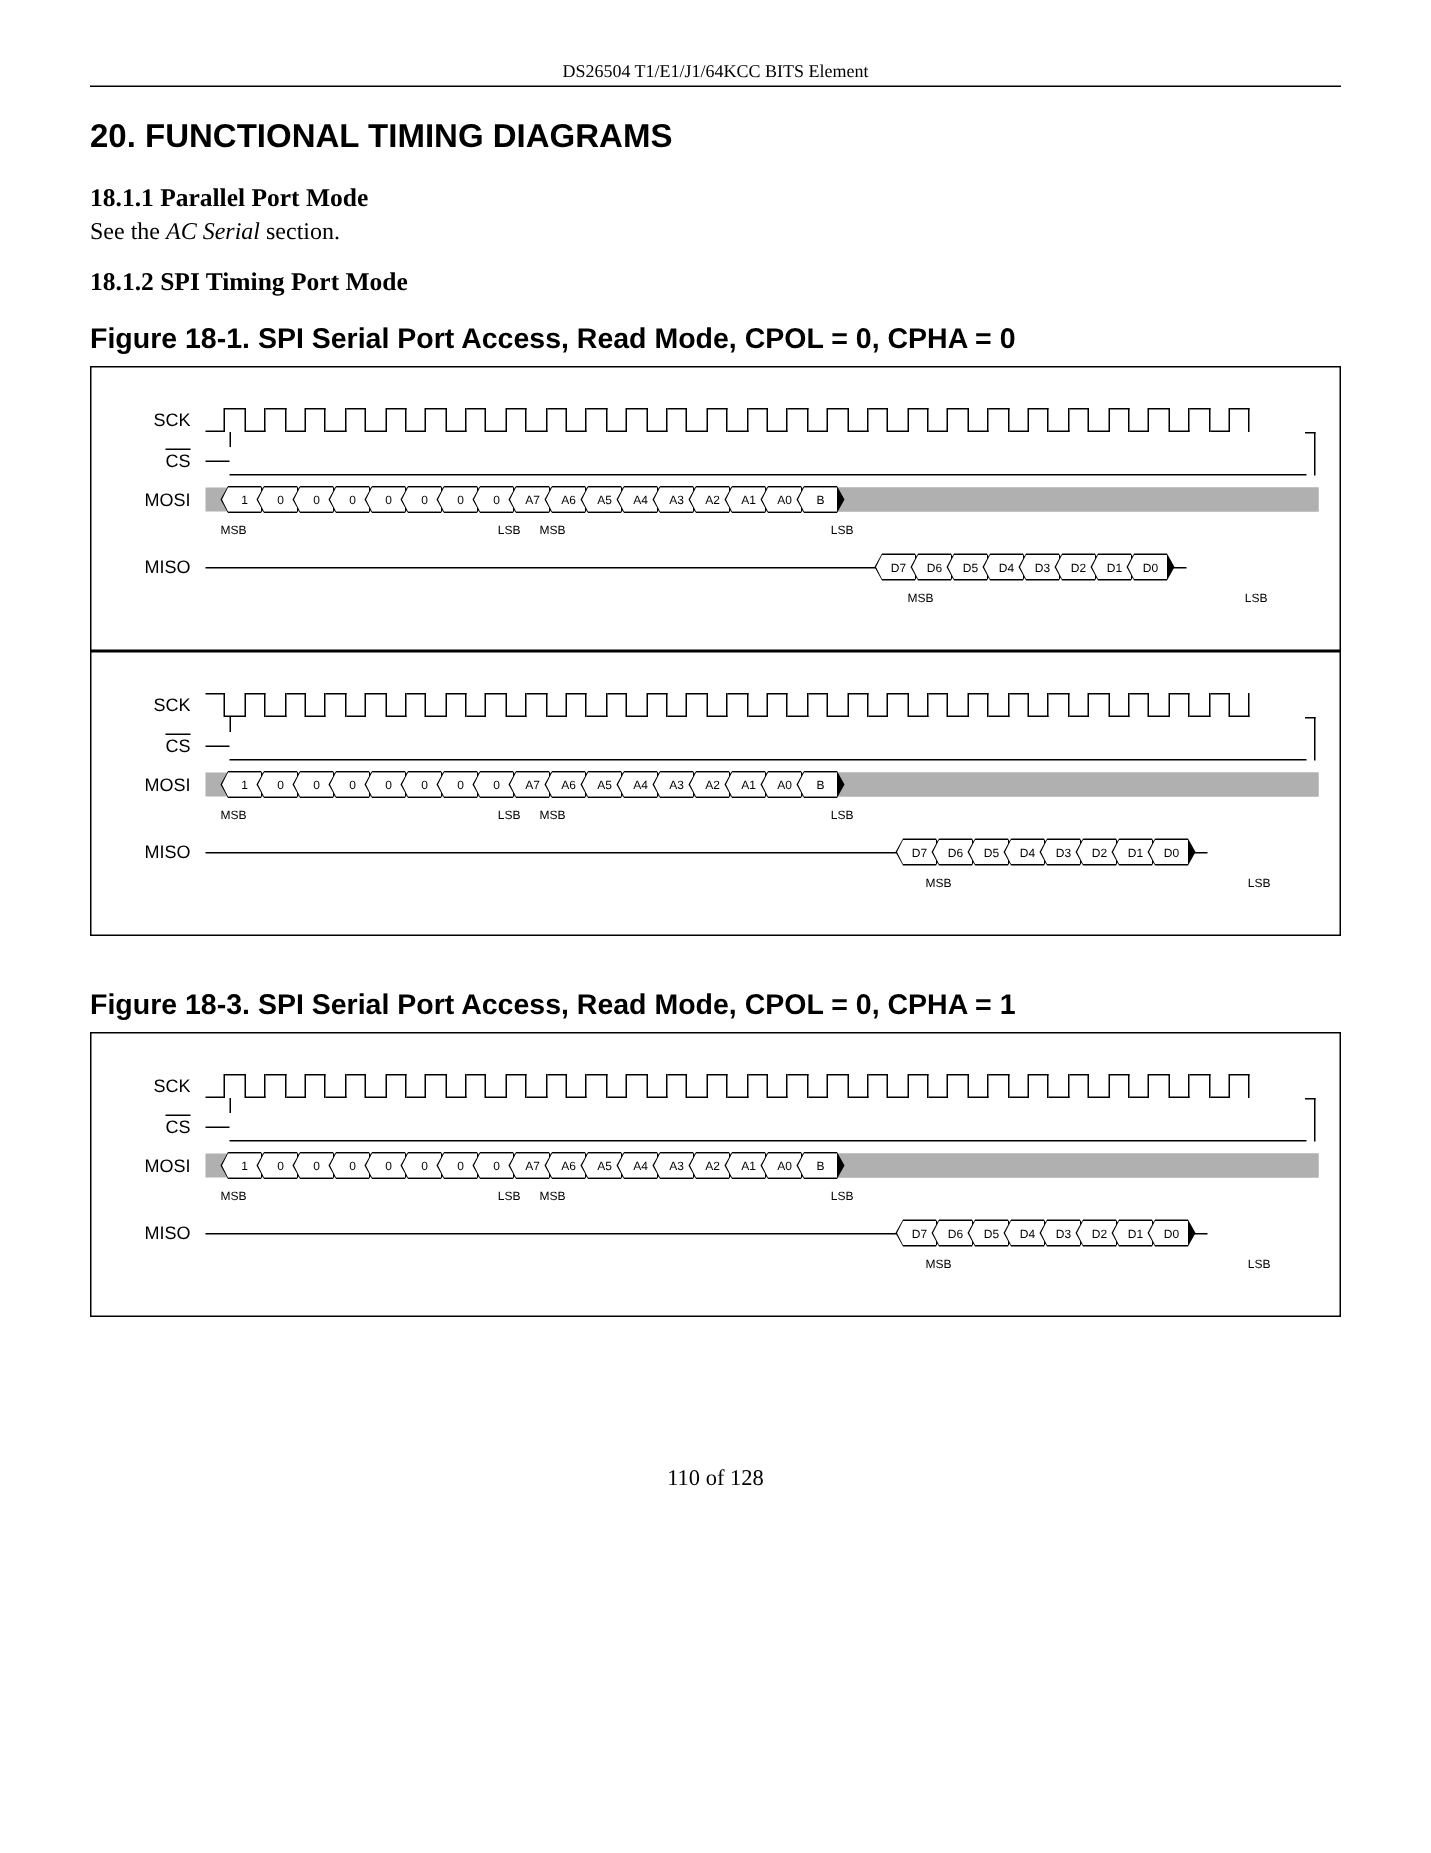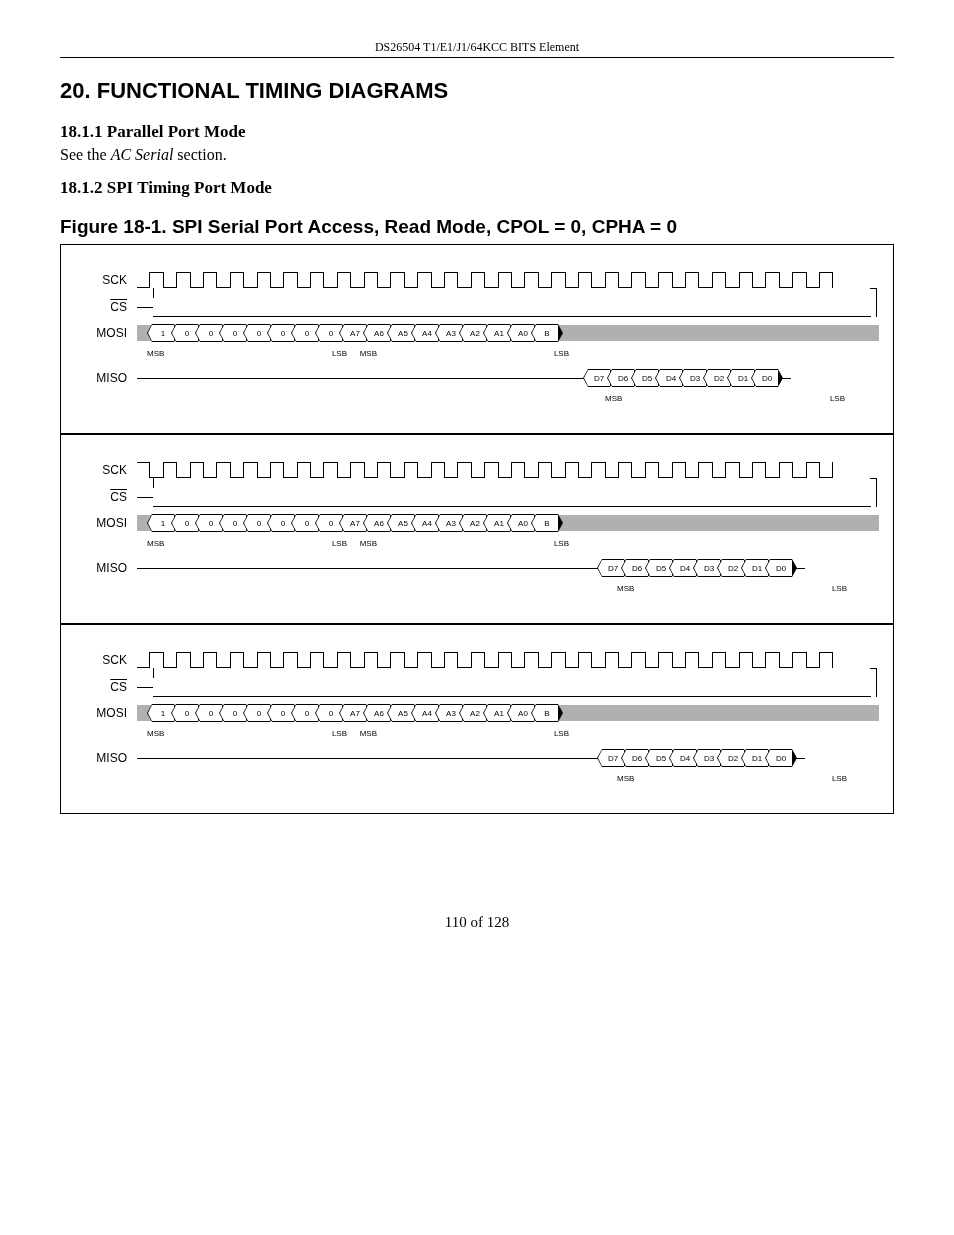--- a/index.html
+++ b/index.html
@@ -432,20 +432,21 @@
       <div class="miso-line" style="max-width:12px"></div>
     </div>
     <div class="subrow">
       <div class="lbl"></div>
       <span style="width:470px"></span>
       <span style="width:30px">MSB</span>
       <span style="width:200px;text-align:right">LSB</span>
     </div>
   </div>
 
+  <div class="figcap" style="margin-top:36px">Figure 18-3. SPI Serial Port Access, Read Mode, CPOL = 0, CPHA = 1</div>
   <div class="tdiag">
     <div class="row">
       <div class="lbl">SCK</div>
       <div class="wave clock clklo">
           <span class="clkseg"></span>
           <span class="clkseg"></span>
           <span class="clkseg"></span>
           <span class="clkseg"></span>
           <span class="clkseg"></span>
           <span class="clkseg"></span>

